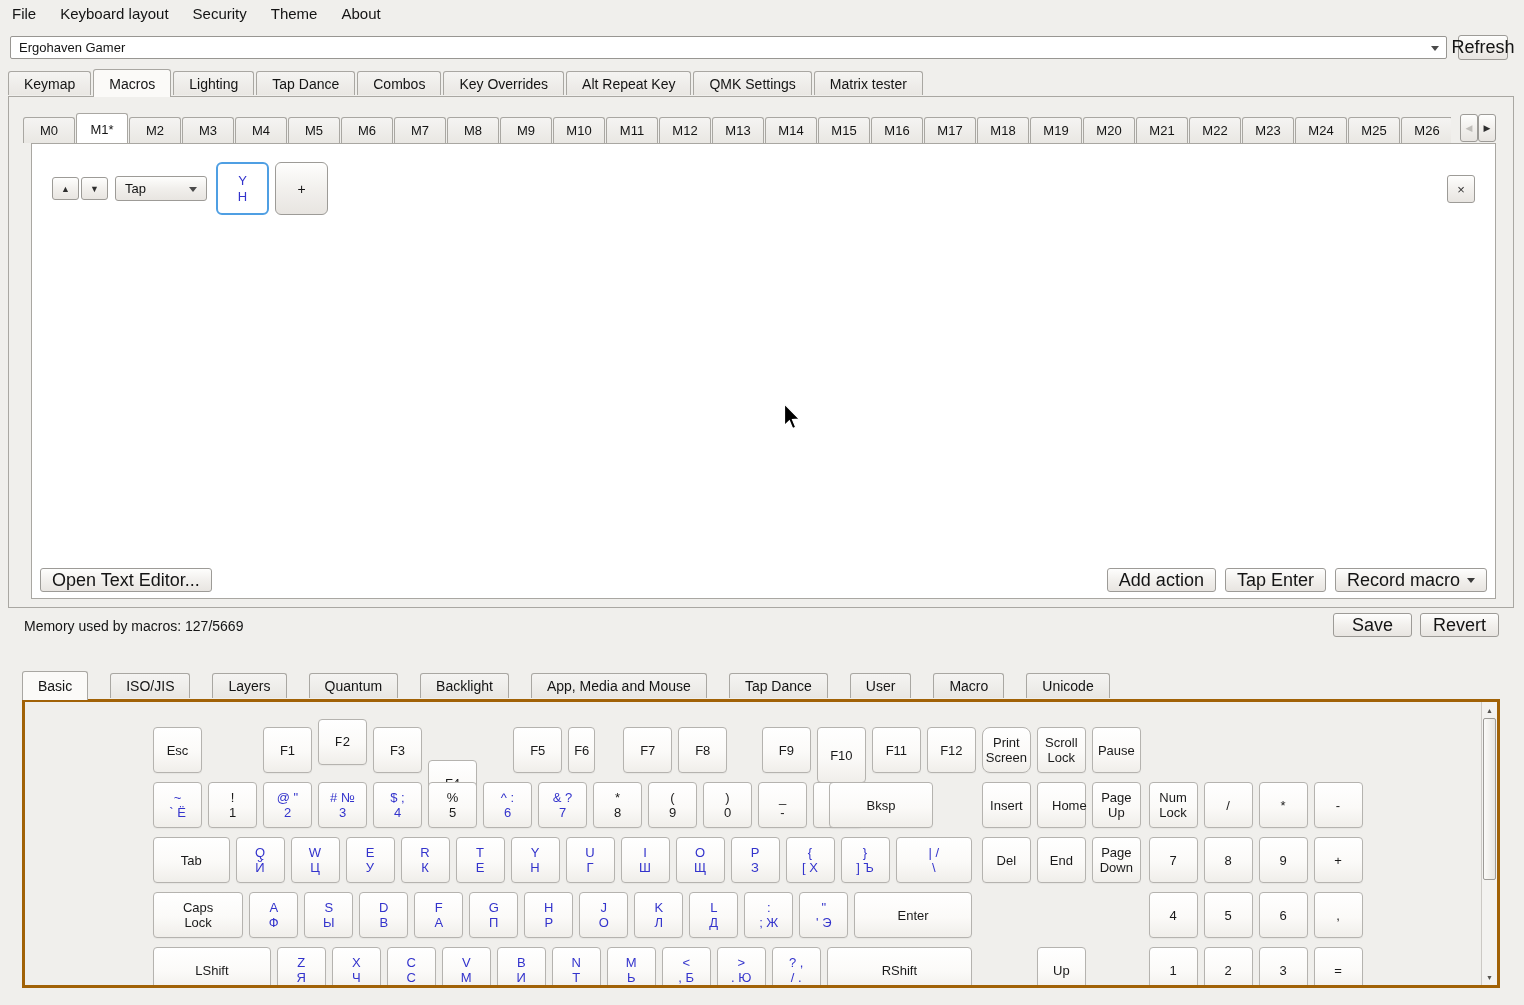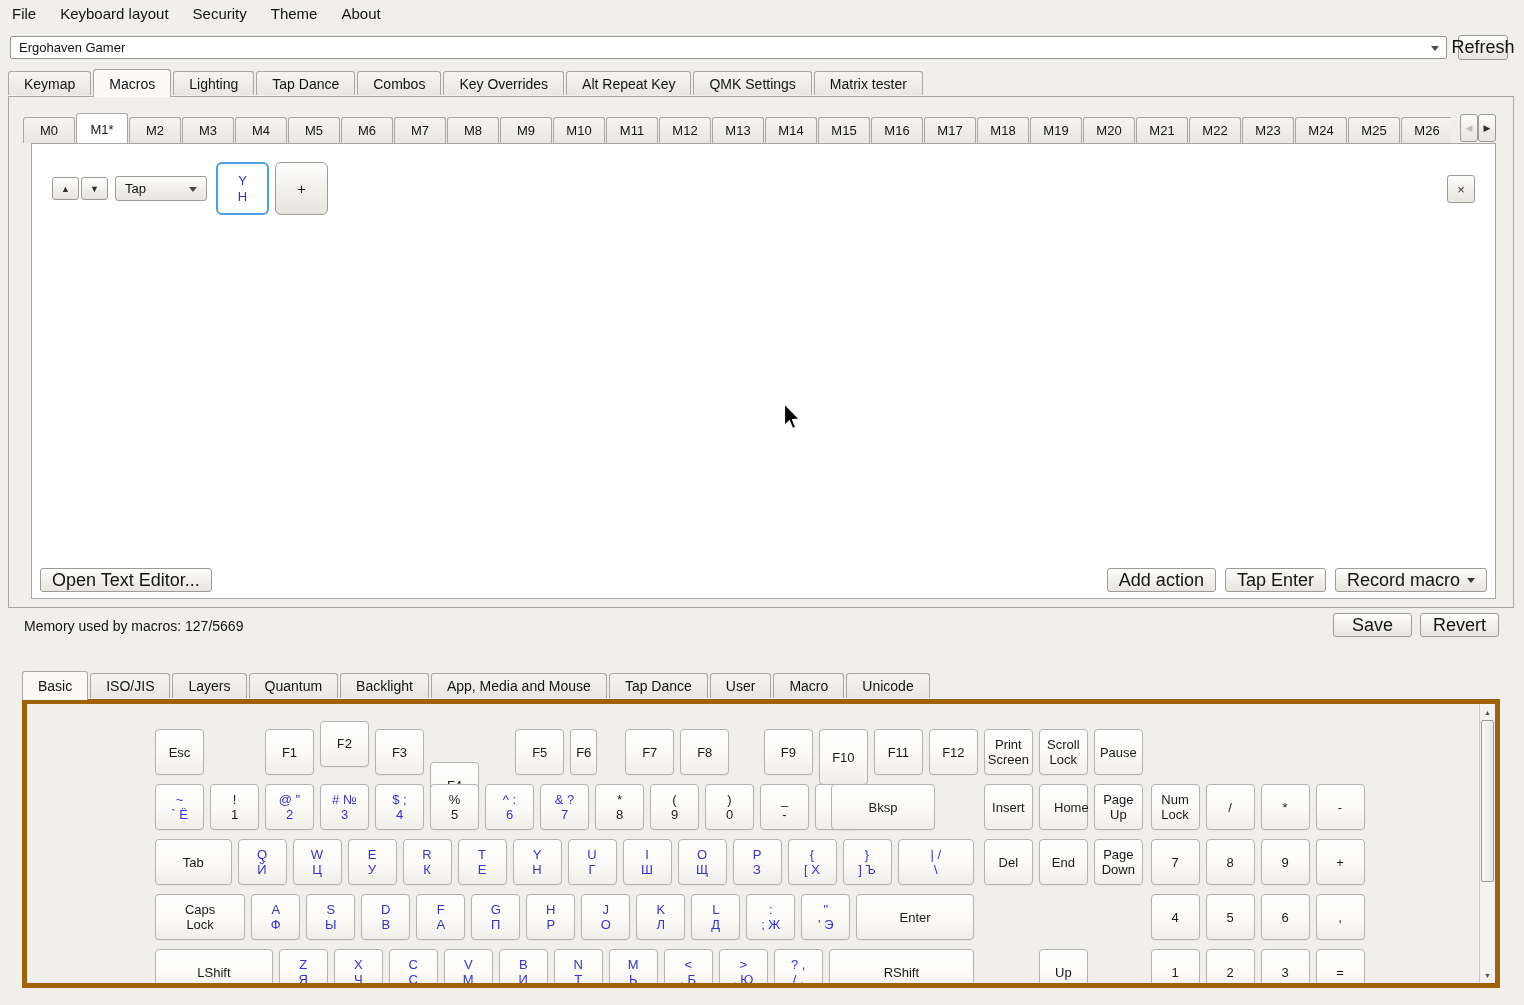--- a/index.html
+++ b/index.html
@@ -35,21 +35,21 @@
   .tabbar{display:flex;align-items:center;position:absolute;z-index:2;}
   .tab{
     background:linear-gradient(#f5f4f2,#e9e7e3);
     border:1px solid #a9a7a2;border-bottom:none;
     border-radius:3px 3px 0 0;
     margin-right:2px;padding:0 15px;height:24px;line-height:24px;
     font-size:14px;box-sizing:border-box;white-space:nowrap;
   }
   .tab.active{background:#fbfaf8;height:28px;line-height:28px;position:relative;z-index:3;}
   .main-tabs{top:69px;left:8px;height:28px;}
-  .keycode-tabs{top:671px;left:22px;height:29px;}
+  .keycode-tabs{top:671px;left:22px;height:29px;gap:20px;}
   .keycode-tabs .tab{height:25px;line-height:25px;}
   .keycode-tabs .tab.active{height:29px;line-height:29px;}
   
   .panel{
     position:absolute;top:96px;left:8px;width:1506px;height:512px;
     border:1px solid #a9a7a2;background:#f0efec;box-sizing:border-box;z-index:1;
   }
   .macro-tabbar{
     position:absolute;left:14px;top:16px;right:62px;height:30px;
     display:flex;align-items:flex-end;overflow:hidden;z-index:2;
@@ -87,21 +87,21 @@
   .editor-actions .btn{height:24px;padding:0 11px;}
   .dd-arrow{width:0;height:0;margin-left:7px;
     border-left:4px solid transparent;border-right:4px solid transparent;border-top:5px solid #3a3a3a;}
   
   .memory-text{position:absolute;left:24px;top:618px;font-size:14px;}
   .save-btn{position:absolute;left:1333px;top:613px;width:79px;height:24px;}
   .revert-btn{position:absolute;left:1420px;top:613px;width:79px;height:24px;}
   
   .kb-panel{
     position:absolute;left:22px;top:699px;width:1478px;height:289px;
-    border:5px solid #a16207;background:#f0efec;box-sizing:border-box;
+    border:3px solid #a16207;background:#f0efec;box-sizing:border-box;
     overflow:hidden;z-index:1;
   }
   .key{
     position:absolute;box-sizing:border-box;
     background:linear-gradient(#ffffff,#fbfaf8 55%,#f0eeea);
     border:1px solid #b5b3af;border-radius:4px;
     display:flex;flex-direction:column;align-items:center;justify-content:center;
     font-size:13px;line-height:15px;color:#1a1a1a;text-align:center;
     box-shadow:0 1px 1px rgba(0,0,0,0.04);white-space:pre;
   }
@@ -248,21 +248,21 @@
     <div class="key" style="left: 348px; top: 25px; width: 49px; height: 46px;"><div class="kline">F3</div></div>
     <div class="key" style="left: 403px; top: 25px; width: 49px; height: 46px; margin-top: 33px;"><div class="kline">F4</div></div>
     <div class="key" style="left: 488.25px; top: 25px; width: 49px; height: 46px;"><div class="kline">F5</div></div>
     <div class="key" style="left: 543.25px; top: 25px; width: 27px; height: 46px;"><div class="kline">F6</div></div>
     <div class="key" style="left: 598.25px; top: 25px; width: 49px; height: 46px;"><div class="kline">F7</div></div>
     <div class="key" style="left: 653.25px; top: 25px; width: 49px; height: 46px;"><div class="kline">F8</div></div>
     <div class="key" style="left: 736.85px; top: 25px; width: 49px; height: 46px;"><div class="kline">F9</div></div>
     <div class="key" style="left: 791.85px; top: 25px; width: 49px; height: 56px;"><div class="kline">F10</div></div>
     <div class="key" style="left: 846.85px; top: 25px; width: 49px; height: 46px;"><div class="kline">F11</div></div>
     <div class="key" style="left: 901.85px; top: 25px; width: 49px; height: 46px;"><div class="kline">F12</div></div>
-    <div class="key" style="left: 956.85px; top: 25px; width: 49px; height: 46px;"><div class="kline">Print</div><div class="kline">Screen</div></div>
+    <div class="key" style="left: 956.85px; top: 25px; width: 49px; height: 46px; border-radius: 8px;"><div class="kline">Print</div><div class="kline">Screen</div></div>
     <div class="key" style="left: 1011.85px; top: 25px; width: 49px; height: 46px;"><div class="kline">Scroll</div><div class="kline">Lock</div></div>
     <div class="key" style="left: 1066.85px; top: 25px; width: 49px; height: 46px;"><div class="kline">Pause</div></div>
     <div class="key blue" style="left: 128px; top: 80px; width: 49px; height: 46px;"><div class="kline">~</div><div class="kline">` Ё</div></div>
     <div class="key" style="left: 183px; top: 80px; width: 49px; height: 46px;"><div class="kline">!</div><div class="kline">1</div></div>
     <div class="key blue" style="left: 238px; top: 80px; width: 49px; height: 46px;"><div class="kline">@ "</div><div class="kline">2</div></div>
     <div class="key blue" style="left: 293px; top: 80px; width: 49px; height: 46px;"><div class="kline"># №</div><div class="kline">3</div></div>
     <div class="key blue" style="left: 348px; top: 80px; width: 49px; height: 46px;"><div class="kline">$ ;</div><div class="kline">4</div></div>
     <div class="key" style="left: 403px; top: 80px; width: 49px; height: 46px;"><div class="kline">%</div><div class="kline">5</div></div>
     <div class="key blue" style="left: 458px; top: 80px; width: 49px; height: 46px;"><div class="kline">^ :</div><div class="kline">6</div></div>
     <div class="key blue" style="left: 513px; top: 80px; width: 49px; height: 46px;"><div class="kline">&amp; ?</div><div class="kline">7</div></div>

